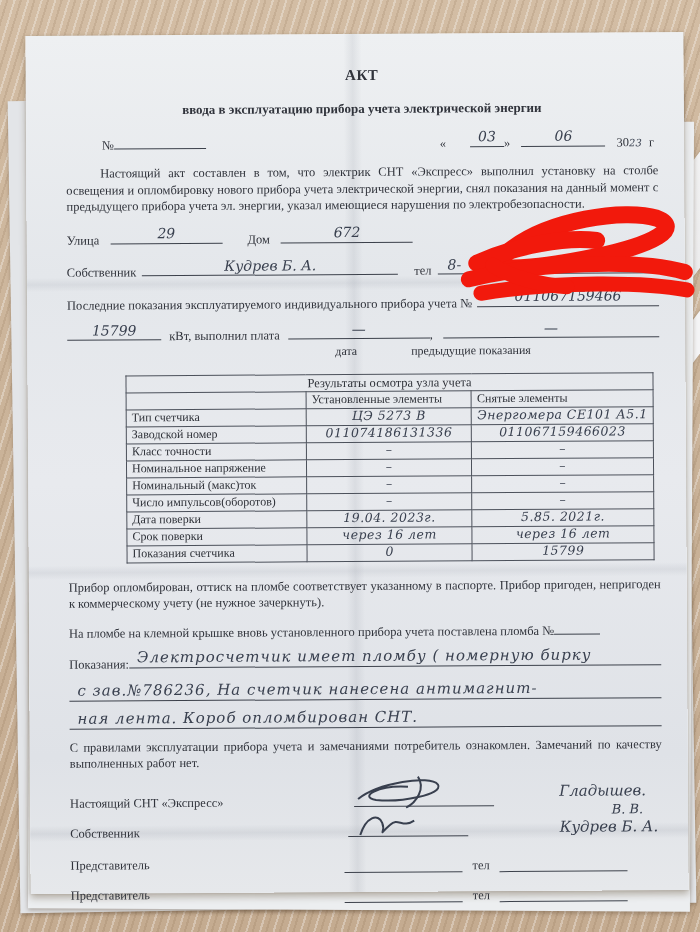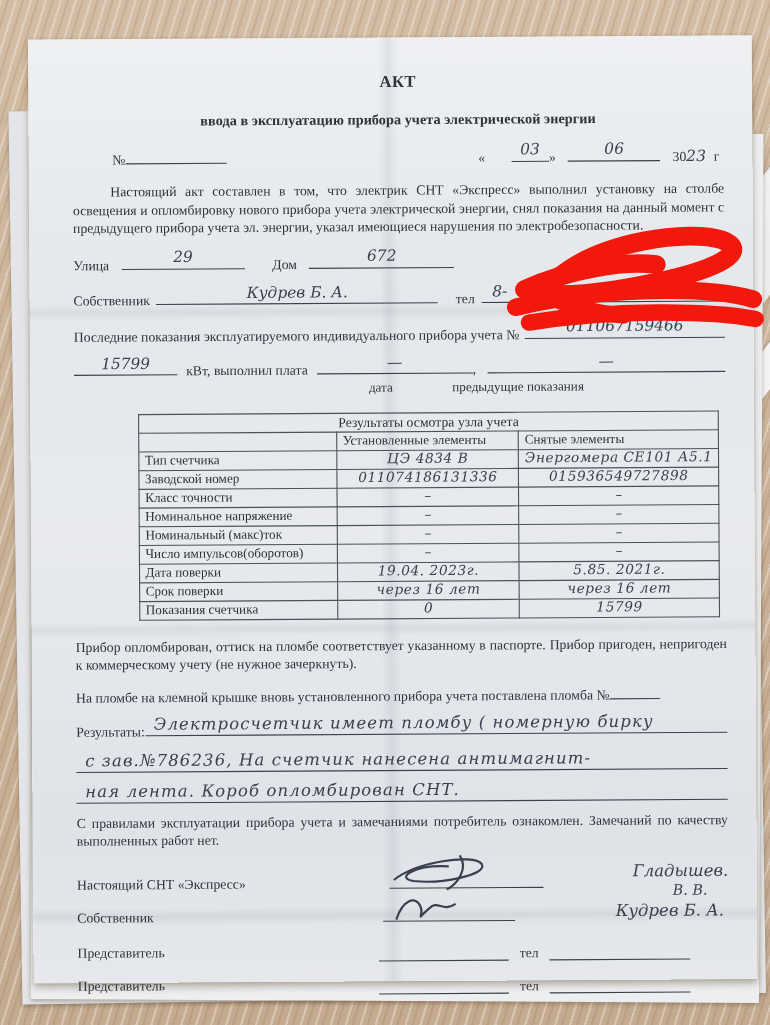--- a/index.html
+++ b/index.html
@@ -98,21 +98,21 @@
     <div class="t-center doc-title">АКТ</div>
     <div class="t-center doc-sub">ввода в эксплуатацию прибора учета электрической энергии</div>
 
     <div class="numdate">
       <span style="margin-left:36px;">
         <span class="label">№</span><span class="u" style="width:92px;"></span>
       </span>
       <span style="margin-right:4px;">
         <span>«</span><span class="u" style="width:34px;margin-left:24px;"><span class="hv hand">03</span></span><span>»</span>
         <span class="u" style="width:84px;margin-left:8px;"><span class="hv hand">06</span></span>
-        <span style="margin-left:8px;">30</span><span class="hand" style="font-size:14px;">23</span>
+        <span style="margin-left:8px;">30</span><span class="hand" style="font-size:10px;">23</span>
         <span style="margin-left:4px;">г</span>
       </span>
     </div>
 
     <div class="intro"><span class="ind"></span><span>Настоящий акт составлен в том, что электрик СНТ «Экспресс» выполнил установку на столбе освещения и опломбировку нового прибора учета электрической энергии, снял показания на данный момент с предыдущего прибора учета эл. энергии, указал имеющиеся нарушения по электробезопасности.</span></div>
 
     <div class="fieldrow" style="margin-top:14px;">
       <span class="label">Улица</span>
       <span class="u" style="width:112px;margin-left:8px;"><span class="hv hand">29</span></span>
       <span class="label" style="margin-left:22px;">Дом</span>
@@ -160,27 +160,27 @@
           <tr class="tbl-title">
         <td colspan="3">Результаты осмотра узла учета</td>
       </tr>
       <tr>
         <td style="width:198px;"></td>
         <td style="width:168px;">Установленные элементы</td>
         <td>Снятые элементы</td>
       </tr>
       <tr>
             <td>Тип счетчика</td>
-            <td class="val"><span class="hand">ЦЭ 4834 В</span></td>
+            <td class="val"><span class="hand">ЦЭ 5273 В</span></td>
             <td class="val"><span class="hand">Энергомера СЕ101 А5.1</span></td>
           </tr>
       <tr>
             <td>Заводской номер</td>
             <td class="val"><span class="hand">011074186131336</span></td>
-            <td class="val"><span class="hand">015936549727898</span></td>
+            <td class="val"><span class="hand">011067159466023</span></td>
           </tr>
       <tr>
             <td>Класс точности</td>
             <td class="val"><span class="hand">–</span></td>
             <td class="val"><span class="hand">–</span></td>
           </tr>
       <tr>
             <td>Номинальное напряжение</td>
             <td class="val"><span class="hand">–</span></td>
             <td class="val"><span class="hand">–</span></td>
@@ -214,21 +214,21 @@
       </table>
 
     <div class="para" style="margin-top:16px;">Прибор опломбирован, оттиск на пломбе соответствует указанному в паспорте. Прибор пригоден, непригоден к коммерческому учету (не нужное зачеркнуть).</div>
 
     <div class="row" style="margin-top:10px;">
       <span class="label" style="white-space:normal;">На пломбе на клемной крышке вновь установленного прибора учета поставлена пломба  №</span>
       <span class="u" style="width:46px;"></span>
     </div>
 
     <div class="remarks-line" style="margin-top:8px;">
-      <span class="label">Результаты:</span>
+      <span class="label">Показания:</span>
       <span class="remarks-u">
           <span class="hv hand">Электросчетчик  имеет  пломбу ( номерную  бирку</span>
         </span>
     </div>
     <div class="remarks-line">
       <span class="remarks-u">
           <span class="hv hand">с зав.№786236,  На  счетчик  нанесена  антимагнит-</span>
         </span>
     </div>
     <div class="remarks-line">
@@ -242,21 +242,21 @@
     <div class="sigblock">
 
       <div class="sig-row" style="margin-top:6px;">
         <span class="label">Настоящий СНТ «Экспресс»</span>
         <div class="sig-right">
           <span class="sig-line" style="left:10px;width:140px;"></span>
           <svg class="sig-squiggle" width="120" height="34" viewBox="0 0 120 34">
             <path d="M6 24 C 26 8, 78 0, 86 10 C 92 20, 48 28, 24 25 C 6 22, 26 10, 56 12" fill="none" stroke="#39404f" stroke-width="2"></path>
             <path d="M66 2 C 74 14, 64 28, 54 33" fill="none" stroke="#39404f" stroke-width="2"></path>
           </svg>
-          <span class="sig-name" style="right:0;bottom:8px;">Гладышев.</span>
+          <span class="sig-name" style="right:16px;bottom:8px;">Гладышев.</span>
           <span class="sig-name" style="right:19px;bottom:-8px;font-size:13px;">В. В.</span>
         </div>
       </div>
 
       <div class="sig-row" style="margin-top:4px;">
         <span class="label">Собственник</span>
         <div class="sig-right" style="height:26px;">
           <span class="sig-line" style="left:4px;width:120px;"></span>
           <svg class="sig-squiggle" width="70" height="30" viewBox="0 0 70 30">
             <path d="M8 26 C 14 8, 26 4, 30 14 C 34 24, 24 28, 38 16 C 46 8, 50 20, 62 12" fill="none" stroke="#39404f" stroke-width="2"></path>

